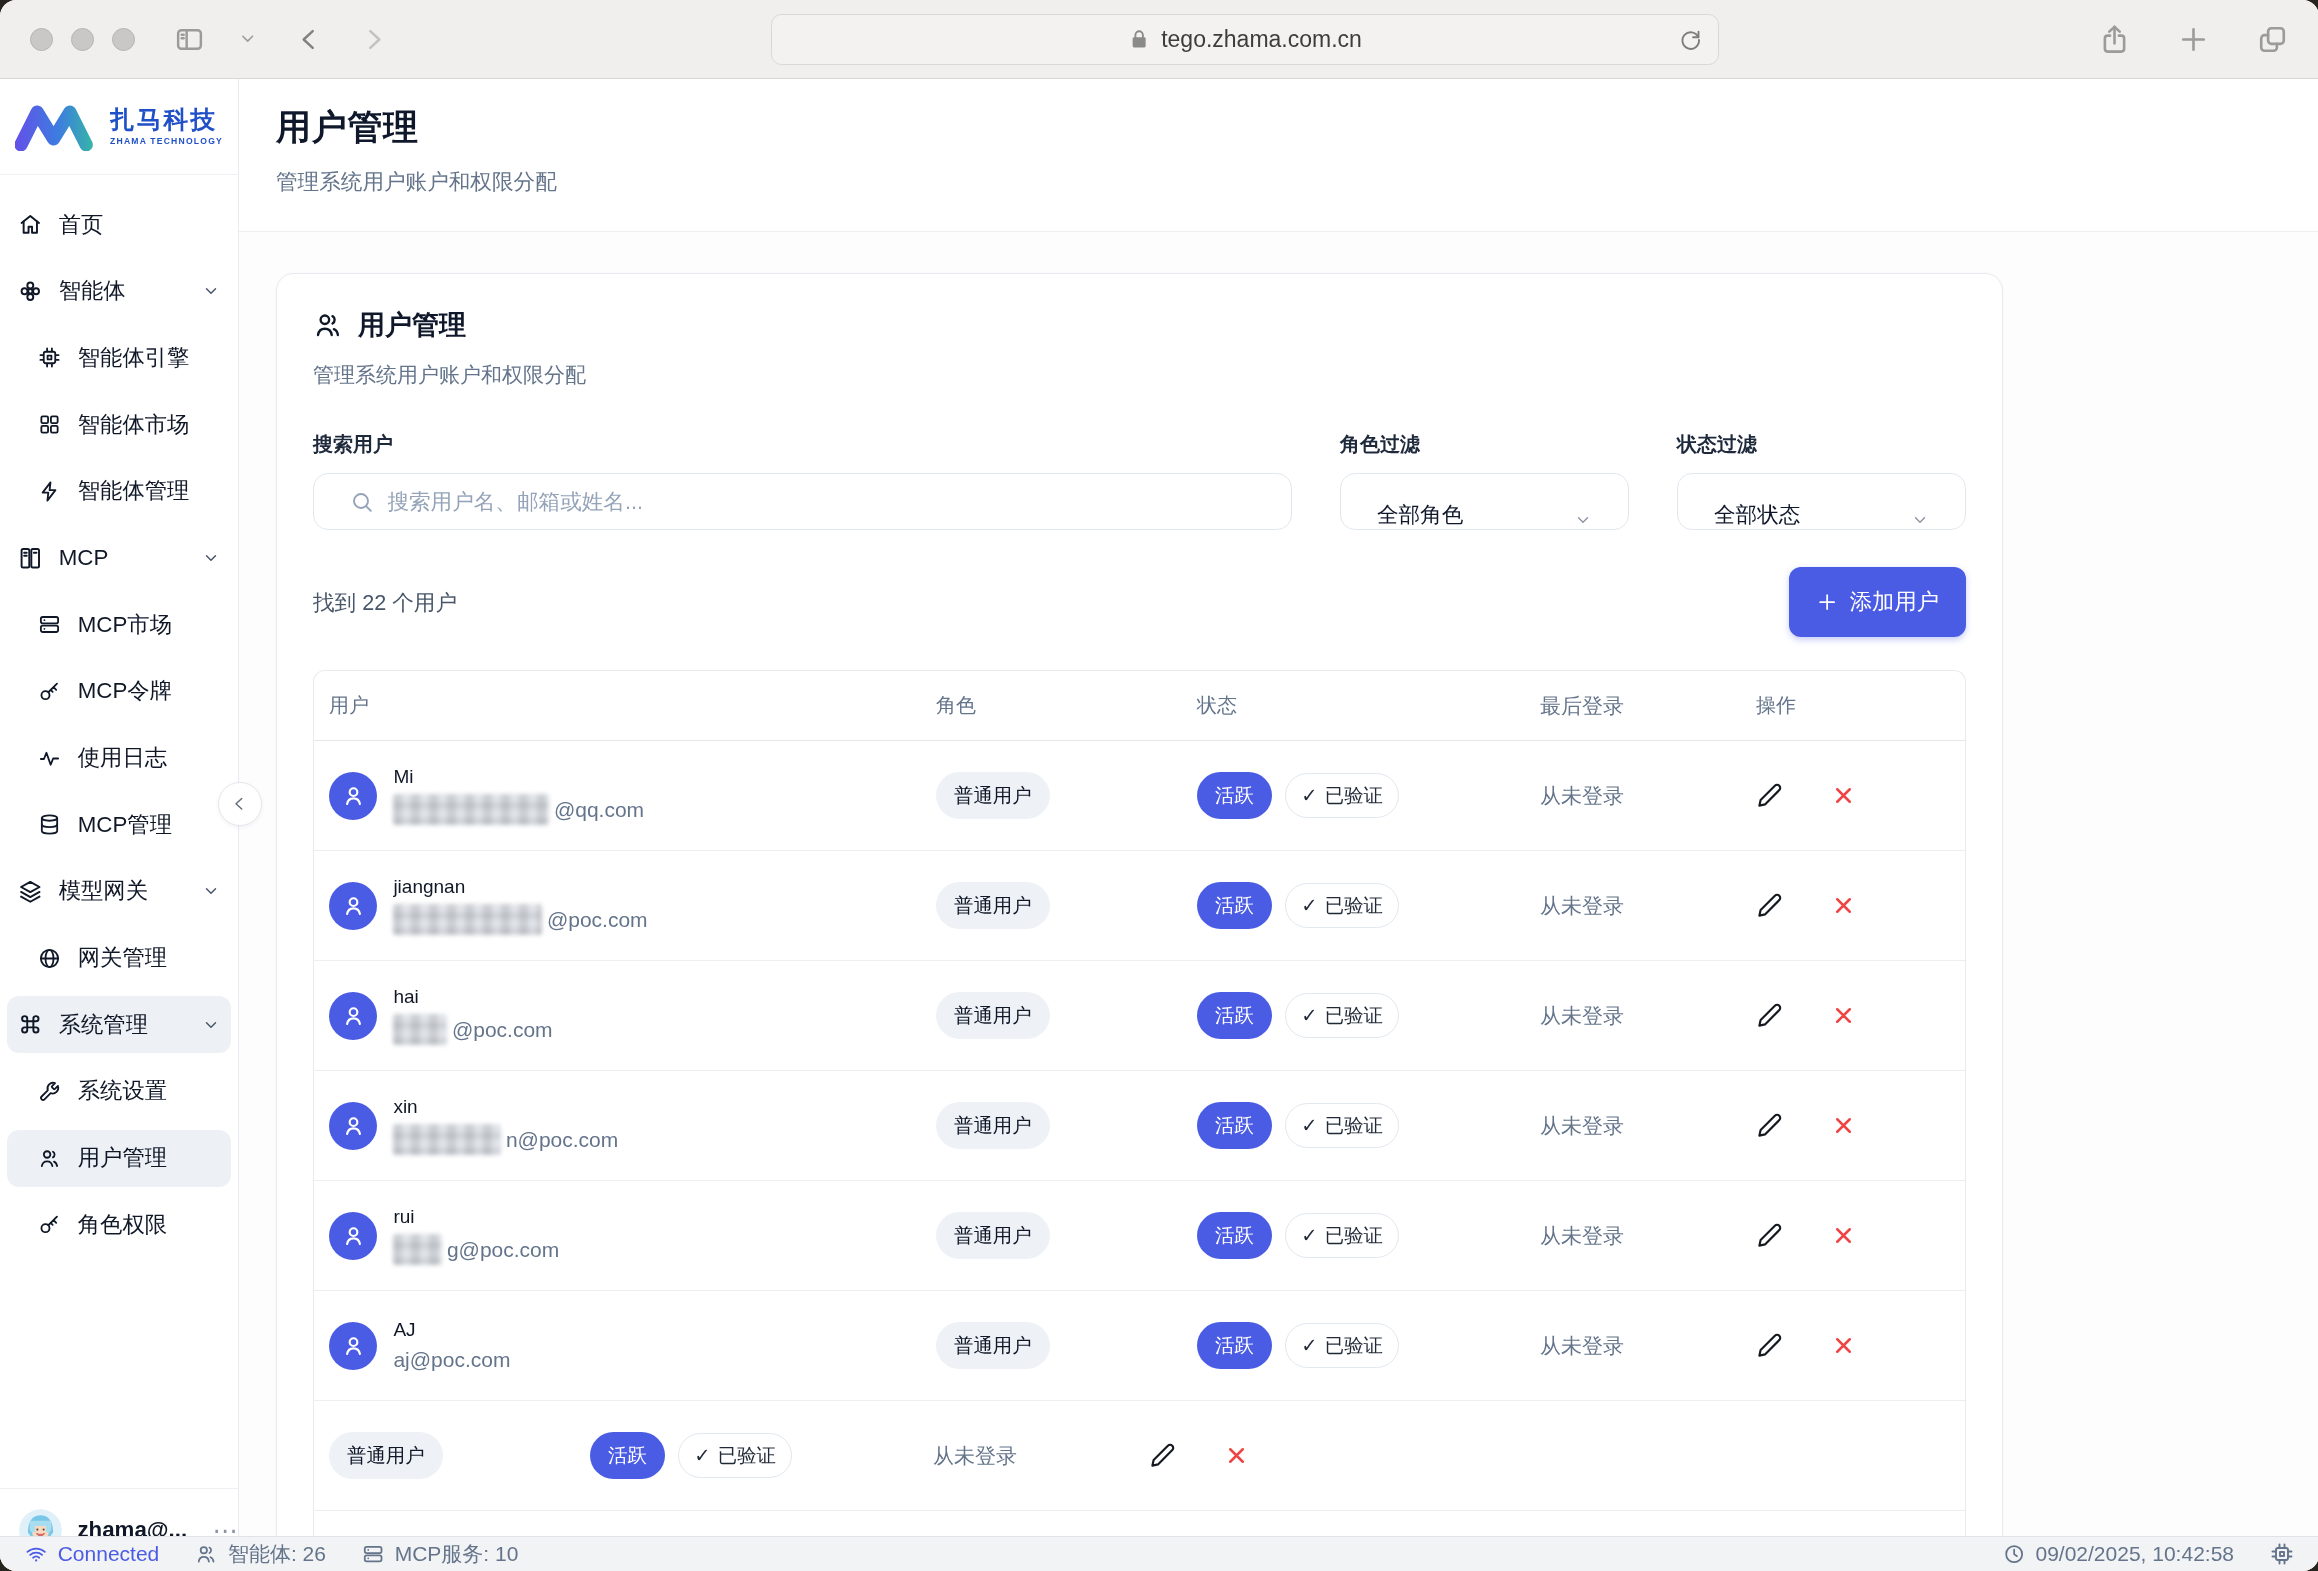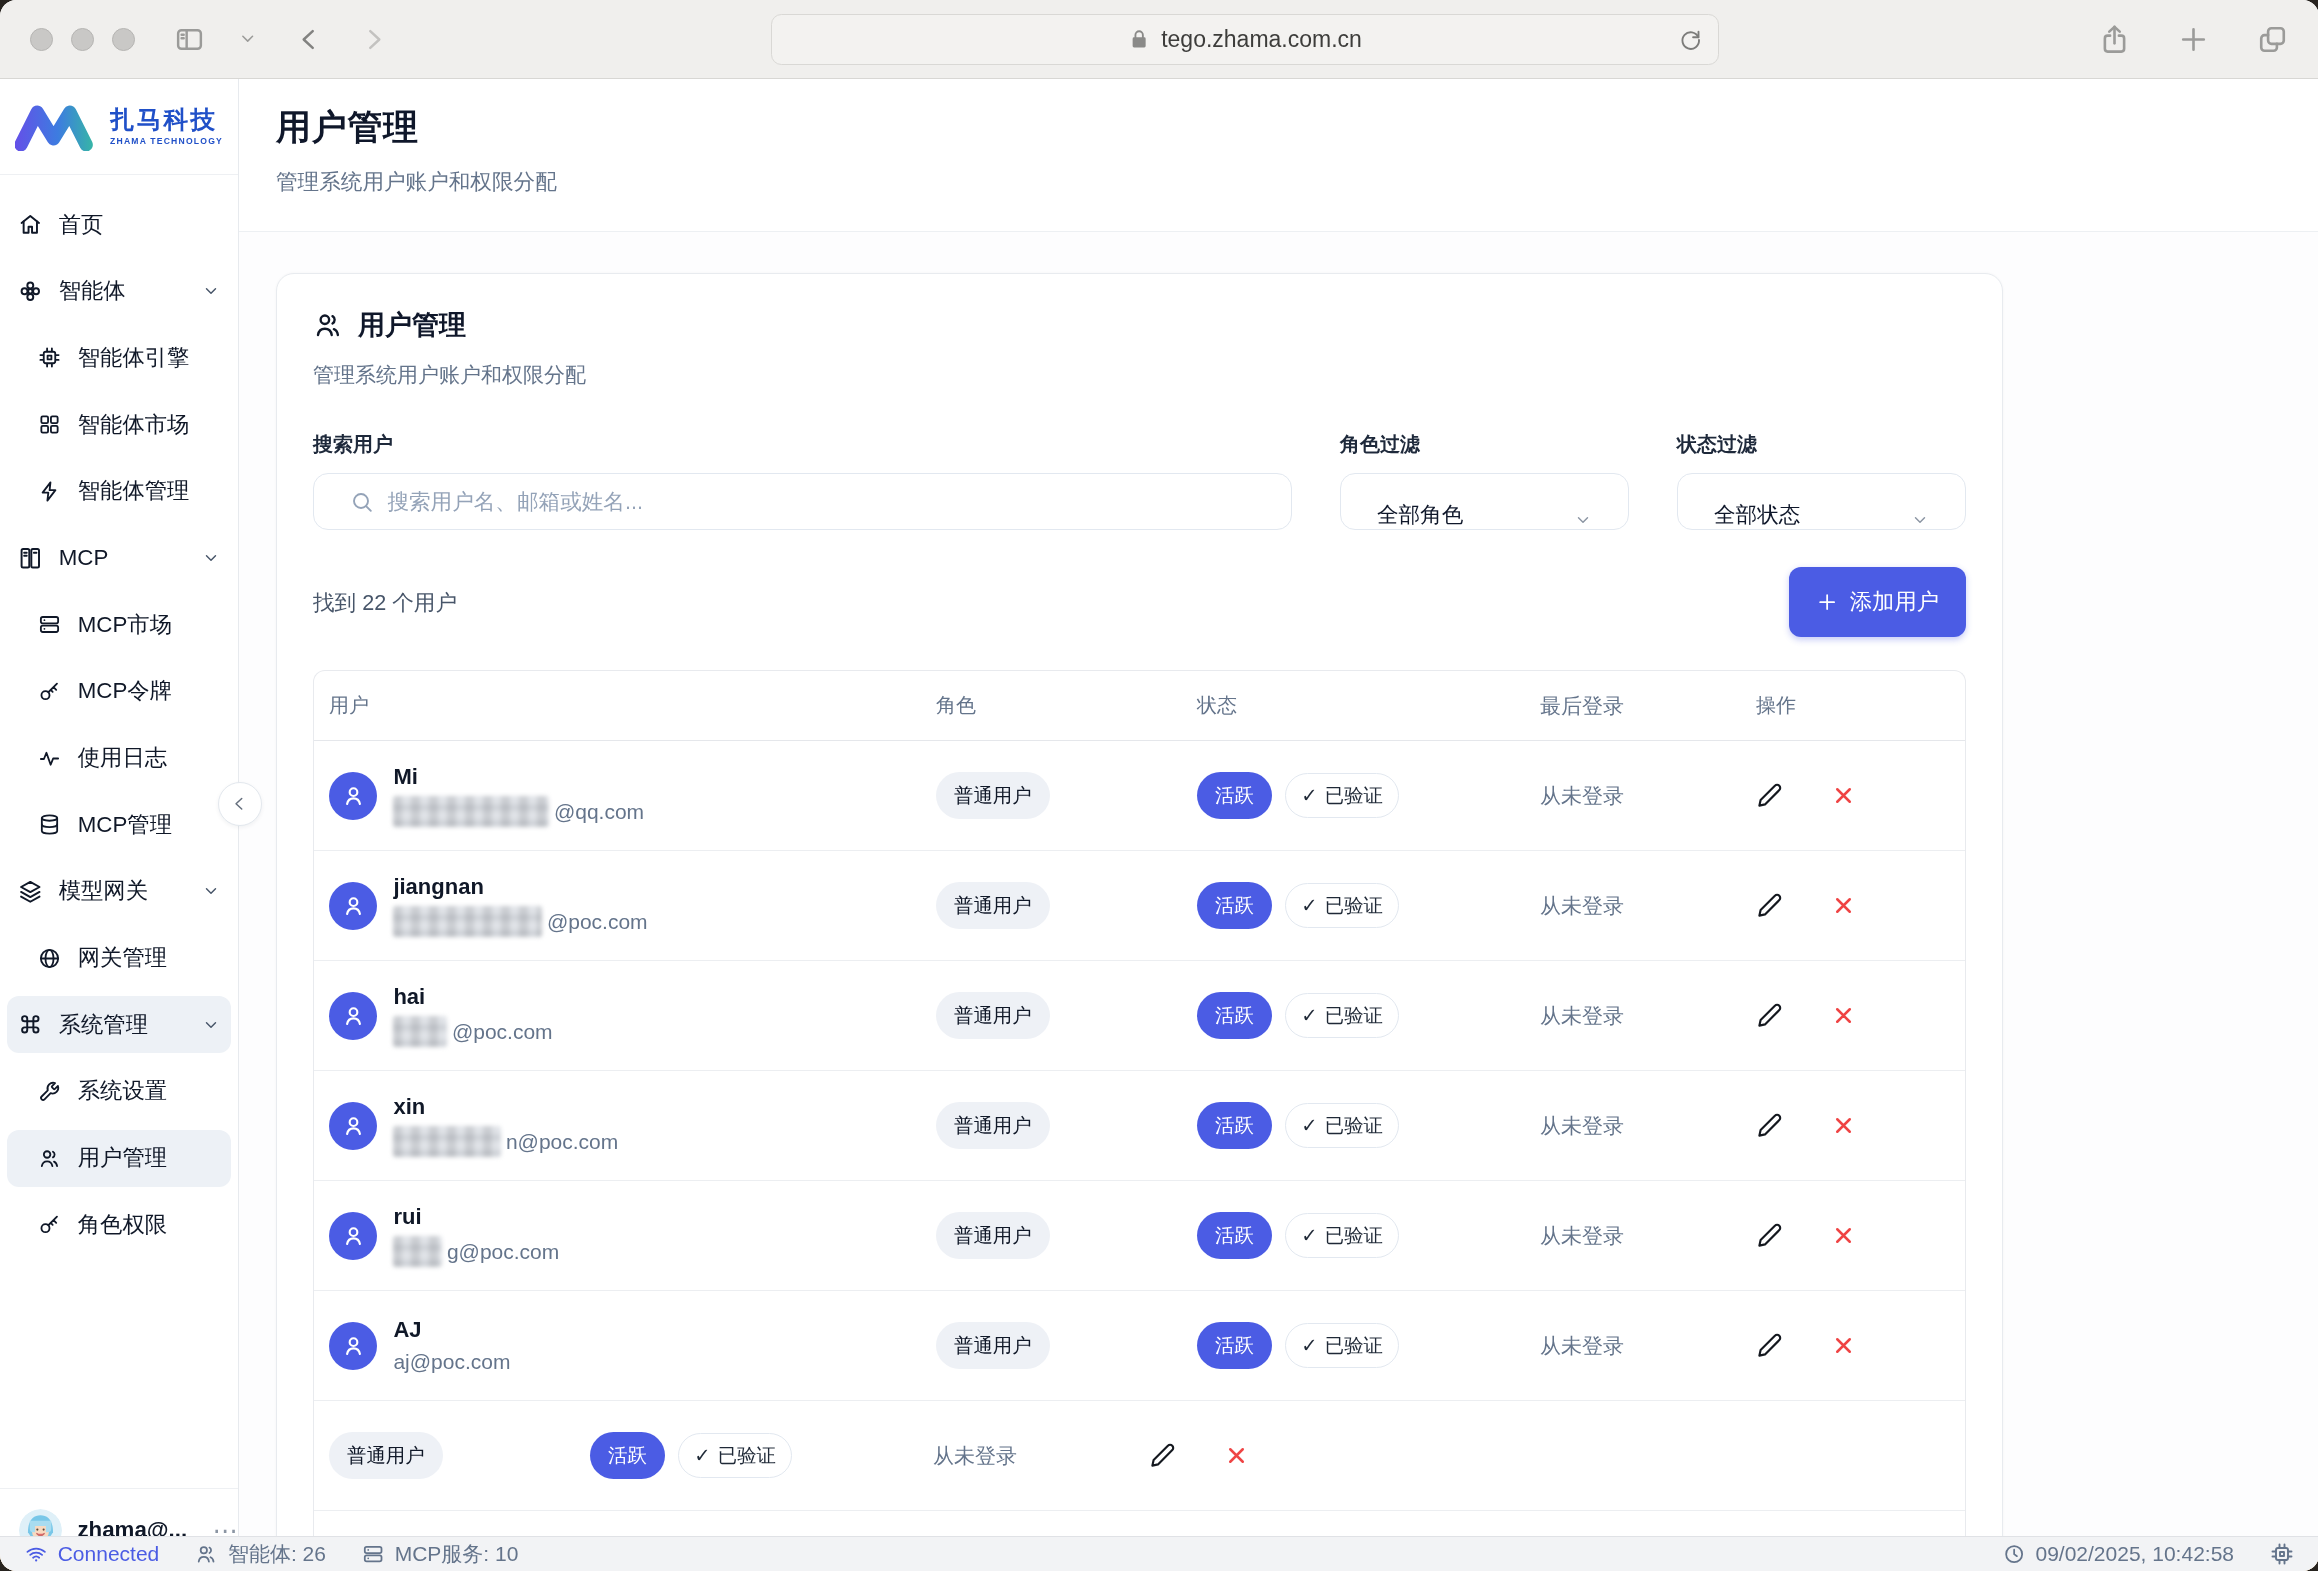--- a/index.html
+++ b/index.html
@@ -95,21 +95,21 @@
   .trow{display:flex;align-items:center;height:109px;border-bottom:1.5px solid #eceef1;padding:0 15px;}
   .cell{display:flex;align-items:center;}
   .cu{flex:1 1 auto;gap:16.4px;}
   .cr{width:261px;flex:0 0 auto;}
   .cs{width:343px;flex:0 0 auto;gap:13.4px;}
   .cl{width:216px;flex:0 0 auto;font-size:21px;color:#64748b;}
   .ca{width:194px;flex:0 0 auto;gap:48px;}
   .avatar{width:48px;height:48px;border-radius:50%;background:#4b5ce4;display:flex;align-items:center;
           justify-content:center;color:#fff;font-size:27px;flex:0 0 auto;}
   .uinfo{display:flex;flex-direction:column;gap:6px;}
-  .uname{font-size:22px;font-weight:700;color:#101828;}
+  .uname{font-size:19px;font-weight:400;color:#101828;}
   .uemail{font-size:21px;color:#64748b;display:flex;align-items:center;gap:1.5px;min-height:25px;}
   .blur-block{display:inline-block;height:31px;border-radius:3px;margin-right:3px;
       background:repeating-linear-gradient(90deg,#d6d8db 0 9px,#eceef1 9px 18px),
                  repeating-linear-gradient(0deg,#e1e3e6 0 7.4px,#f2f3f5 7.4px 15.6px);
       background-blend-mode:multiply;filter:blur(1.9px);}
   .pill{display:inline-flex;align-items:center;border-radius:744px;font-size:19.4px;white-space:nowrap;}
   .pill.role{background:#eef1f6;color:#101828;padding:9.7px 18px;}
   .pill.active-badge{background:#4b5ce4;color:#fff;padding:9.7px 18px;font-weight:500;}
   .pill.verified{background:#fff;border:1.5px solid #e2e8f0;color:#1f2937;padding:8.2px 15px;gap:7.4px;}
   .ca .edit{font-size:27px;color:#14181f;cursor:pointer;}

